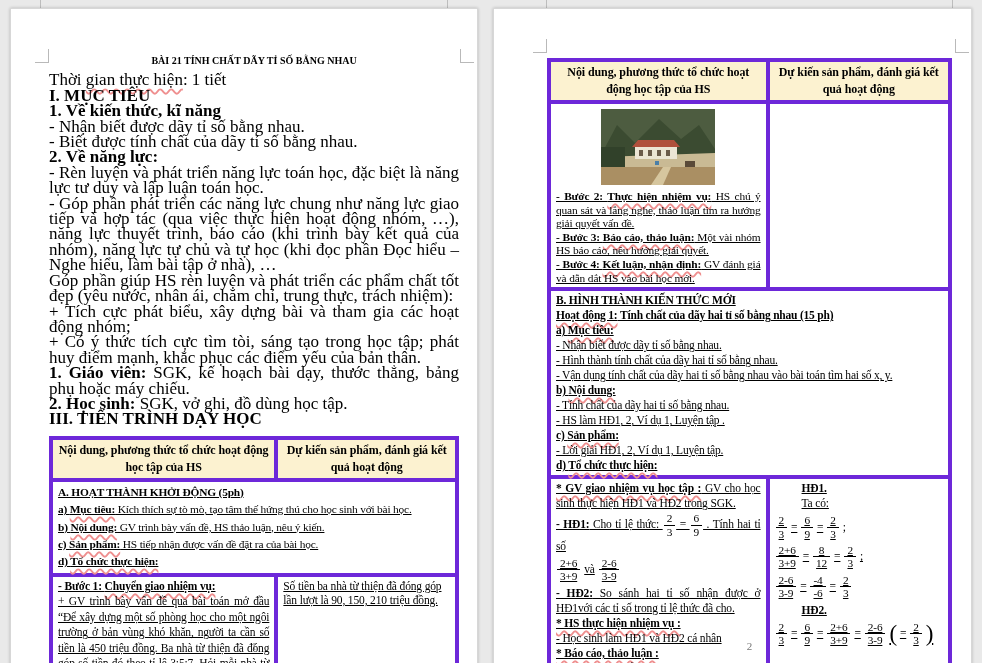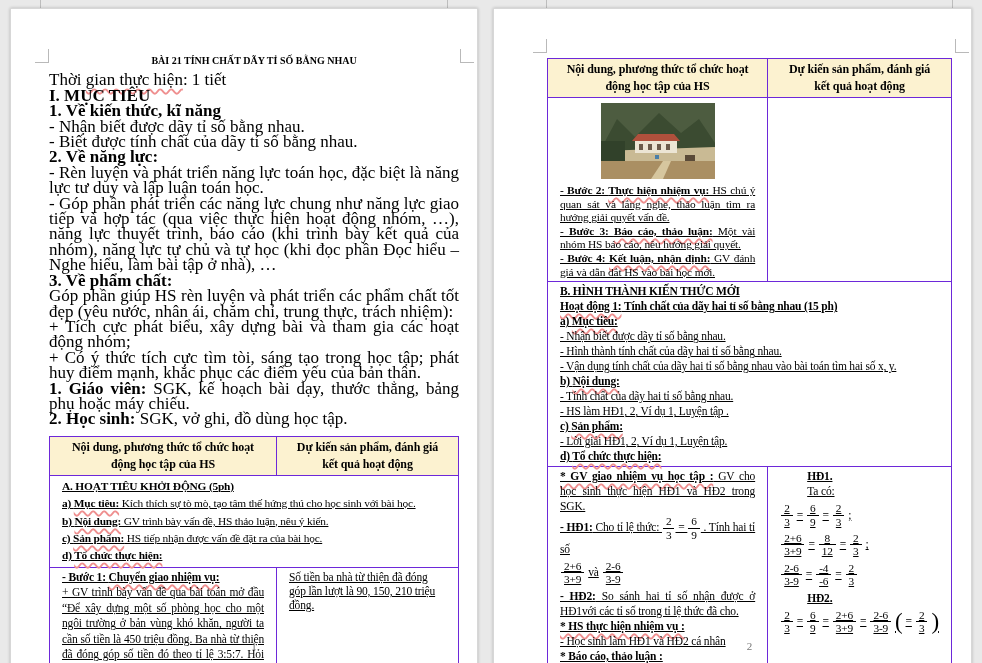--- a/index.html
+++ b/index.html
@@ -11,21 +11,21 @@
   .doc{position:relative;}
   .p1 .doc{padding:44px 18px 0 38px;}
   .p2 .doc{padding:40px 19px 0 53px;}
 
   .tl{font-size:17px;line-height:15.4px;text-align:justify;}
   .tl.title{text-align:center;font-weight:bold;font-size:10px;margin-bottom:4px;}
   .bd{font-weight:bold;}
   .sq{text-decoration:underline;text-decoration-style:wavy;text-decoration-color:var(--squiggle,#ef8f8f);text-decoration-thickness:1.5px;text-underline-offset:2.5px;}
 
   table{border-collapse:collapse;width:100%;margin-top:9px;border:1.5px solid #000;table-layout:fixed;}
-  th,td{border:1px solid #6d28d9;vertical-align:top;padding:2px 12px;box-sizing:border-box;}
+  th,td{border:4px solid #6d28d9;vertical-align:top;padding:2px 5px;box-sizing:border-box;}
   th{background:var(--header_bg,#fcf2d0);font-weight:bold;}
   th .tl{text-align:center;font-weight:bold;font-size:12px;line-height:17px;letter-spacing:-0.1px;}
   td .tl{font-size:11.5px;letter-spacing:-0.15px;text-decoration:underline;}
   .cellA .tl{line-height:17.4px;font-size:11.4px;letter-spacing:-0.2px;text-align:left;}
   .stepL .tl{line-height:15.5px;}
   .stepR .tl{line-height:14px;text-align:left;}
   .imgcell .tl{font-size:11.4px;line-height:13.6px;}
   .cellB .tl{line-height:15px;letter-spacing:-0.2px;text-align:left;}
   .taskL .tl{line-height:15px;}
   .taskR .tl{line-height:15px;text-align:left;margin-left:27px;}
@@ -64,44 +64,44 @@
       <div>
           <div class="tl title"><span class="bd">BÀI 21 TÍNH CHẤT DÃY TỈ SỐ BẰNG NHAU</span></div>
           <div class="tl"><span>Thời </span><span class="sq">gian thực hiện</span><span>: 1 tiết</span></div>
           <div class="tl"><span class="bd">I. MỤC TIÊU</span></div>
           <div class="tl"><span class="bd">1. Về kiến thức, kĩ năng</span></div>
           <div class="tl"><span>- Nhận biết được dãy tỉ số bằng nhau.</span></div>
           <div class="tl"><span>- Biết được tính chất của dãy tỉ số bằng nhau.</span></div>
           <div class="tl"><span class="bd">2. Về năng lực:</span></div>
           <div class="tl"><span>- Rèn luyện và phát triển năng lực toán học, đặc biệt là năng lực tư duy và lập luận toán học.</span></div>
           <div class="tl"><span>- Góp phần phát triển các năng lực chung như năng lực giao tiếp và hợp tác (qua việc thực hiện hoạt động nhóm, …), năng lực thuyết trình, báo cáo (khi trình bày kết quả của nhóm), năng lực tự chủ và tự học (khi đọc phần Đọc hiểu – Nghe hiểu, làm bài tập ở nhà), …</span></div>
-          <div class="tl"><span class="bd">3. Về phẩm chất:</span></div>
           <div class="tl"><span>Góp phần giúp HS rèn luyện và phát triển các phẩm chất tốt đẹp (yêu nước, nhân ái, chăm chỉ, trung thực, trách nhiệm):</span></div>
           <div class="tl"><span>+ Tích cực phát biểu, xây dựng bài và tham gia các hoạt động nhóm;</span></div>
           <div class="tl"><span>+ Có ý thức tích cực tìm tòi, sáng tạo trong học tập; phát huy điểm mạnh, khắc phục các điểm yếu của bản thân.</span></div>
           <div class="tl"><span class="bd">1. Giáo viên:</span><span> SGK, kế hoạch bài dạy, thước thẳng, bảng phụ hoặc máy chiếu.</span></div>
           <div class="tl"><span class="bd">2. Học sinh:</span><span> SGK, vở ghi, đồ dùng học tập.</span></div>
+          <div class="tl"><span class="bd">III. TIẾN TRÌNH DẠY HỌC</span></div>
         </div>
       <table>
         <colgroup>
             <col style="width:55.5%">
             <col style="width:44.5%">
           </colgroup>
         <tbody>
           <tr>
             <th>
                 <div class="tl"><span class="bd">Nội dung, phương thức tổ chức hoạt động học tập của HS</span></div>
               </th>
             <th>
                 <div class="tl"><span class="bd">Dự kiến sản phẩm, đánh giá kết quả hoạt động</span></div>
               </th>
           </tr>
           <tr>
             <td colspan="2" class="cellA">
-                <div class="tl"><span class="bd">A.  HOẠT TIÊU KHỞI ĐỘNG (5ph)</span></div>
+                <div class="tl"><span class="bd">A.  HOẠT THÀNH KHỞI ĐỘNG (5ph)</span></div>
                 <div class="tl"><span class="bd">a) </span><span class="bd sq">Mục tiêu:</span><span> Kích thích sự tò mò, tạo tâm thế hứng thú cho học sinh với bài học.</span></div>
                 <div class="tl"><span class="bd">b) </span><span class="bd sq">Nội dung:</span><span> GV trình bày vấn đề, HS thảo luận, nêu ý kiến.</span></div>
                 <div class="tl"><span class="bd">c) </span><span class="bd sq">Sản phẩm:</span><span> HS tiếp nhận được vấn đề đặt ra của bài học.</span></div>
                 <div class="tl"><span class="bd">d) </span><span class="bd sq">Tổ chức thực hiện:</span></div>
               </td>
           </tr>
           <tr>
             <td class="stepL">
                 <div class="tl"><span class="bd">- Bước 1: </span><span class="bd sq">Chuyển giao nhiệm vụ:</span></div>
                 <div class="tl"><span>+ GV trình bày vấn đề qua bài toán mở đầu “Để xây dựng một số phòng học cho một ngôi trường ở bản vùng khó khăn, người ta cần số tiền là 450 triệu đồng. Ba nhà từ thiện đã đóng góp số tiền đó theo tỉ lệ 3:5:7. Hỏi mỗi nhà từ thiện đã đóng góp bao nhiêu tiền?”</span></div>

